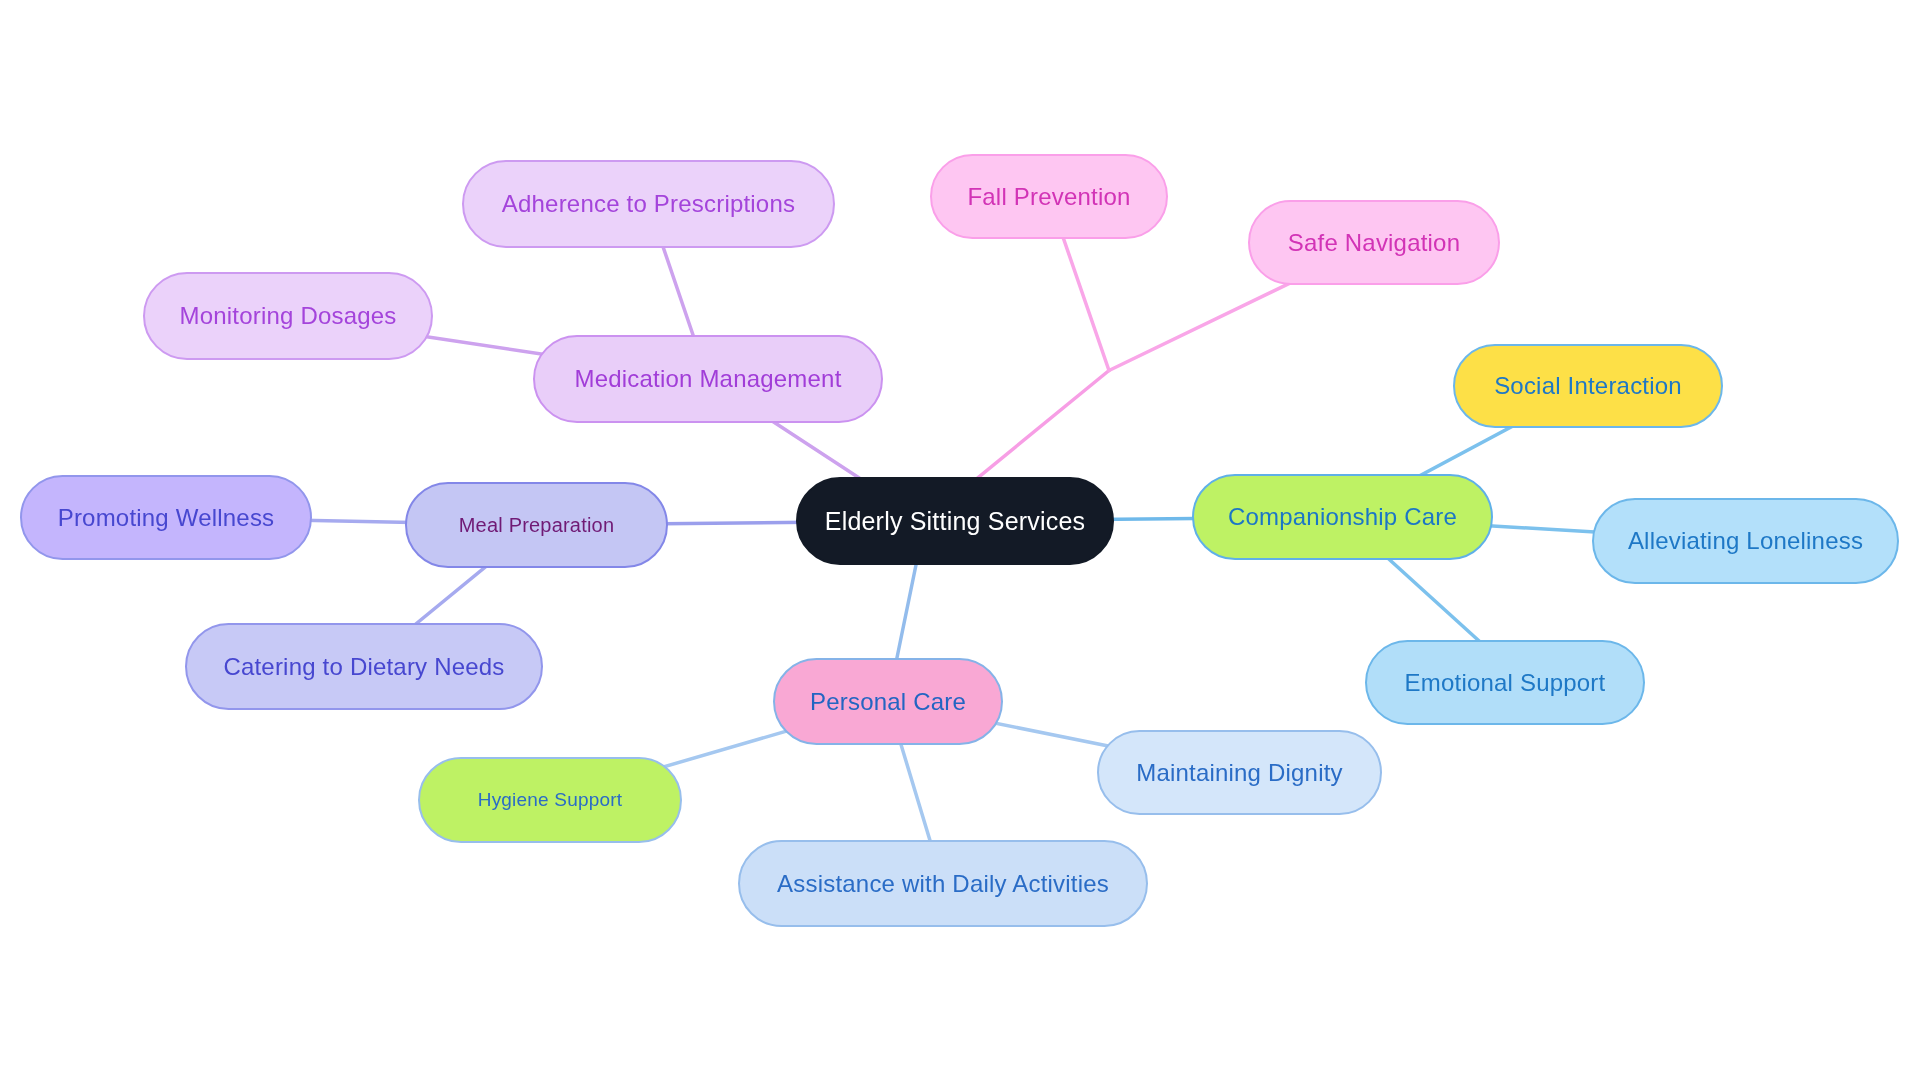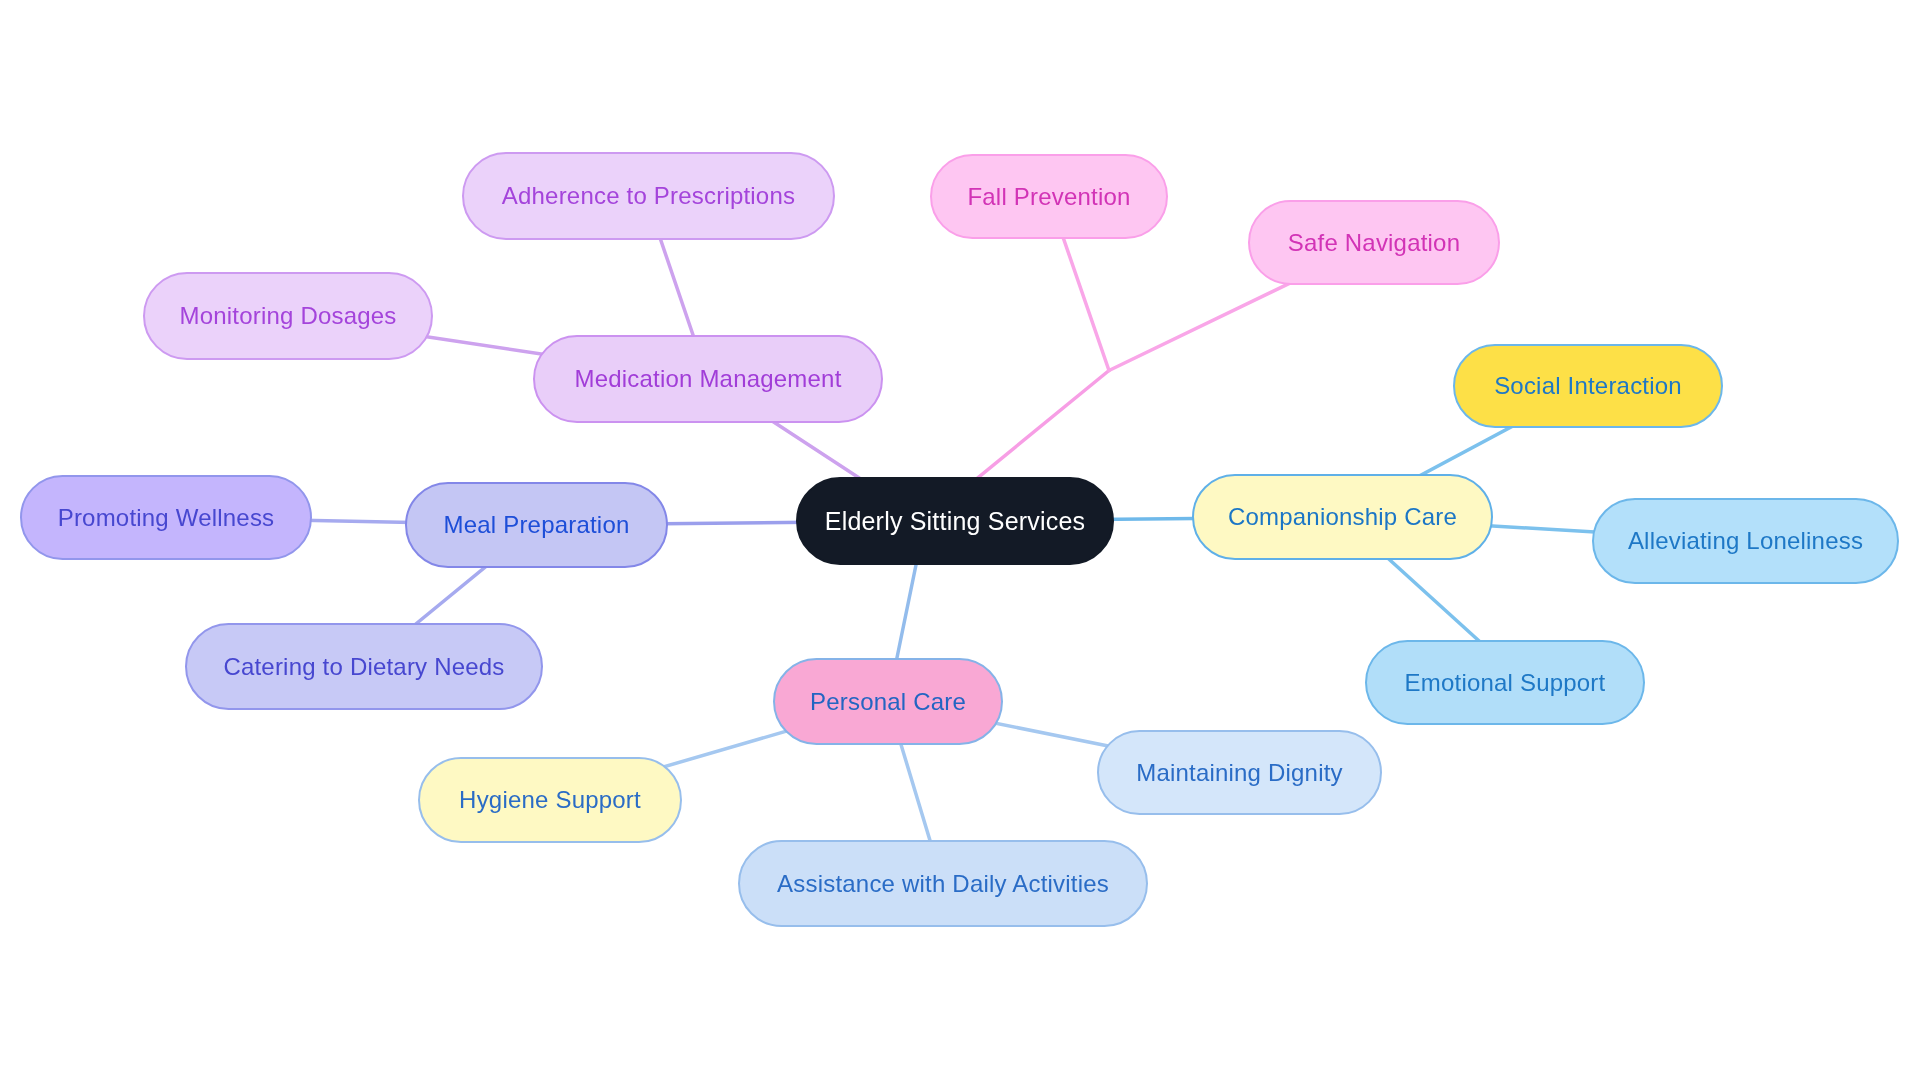--- a/index.html
+++ b/index.html
@@ -68,57 +68,57 @@
       <line x1="888" y1="701.5" x2="1239.5" y2="772.5" stroke="#A5C8F0" stroke-width="3.5" stroke-linecap="round"></line>
       <line x1="888" y1="701.5" x2="943" y2="883.5" stroke="#A5C8F0" stroke-width="3.5" stroke-linecap="round"></line>
     </svg>
   <div id="node-layer">
       <div class="node" style="left: 796px; top: 477px; width: 318px; height: 88px; background: rgb(19, 26, 38); border-color: rgb(19, 26, 38); color: rgb(255, 255, 255); font-size: 25px; border-radius: 44px;">
         <span>Elderly Sitting Services</span>
       </div>
       <div class="node" style="left: 533px; top: 335px; width: 350px; height: 88px; background: rgb(233, 206, 249); border-color: rgb(203, 146, 240); color: rgb(161, 61, 216); font-size: 24px; border-radius: 44px;">
         <span>Medication Management</span>
       </div>
-      <div class="node" style="left: 462px; top: 152px; width: 373px; height: 88px; background: rgb(235, 210, 250); border-color: rgb(205, 154, 241); color: rgb(164, 68, 219); font-size: 24px; border-radius: 44px;">
+      <div class="node" style="left: 462px; top: 160px; width: 373px; height: 88px; background: rgb(235, 210, 250); border-color: rgb(205, 154, 241); color: rgb(164, 68, 219); font-size: 24px; border-radius: 44px;">
         <span>Adherence to Prescriptions</span>
       </div>
       <div class="node" style="left: 143px; top: 272px; width: 290px; height: 88px; background: rgb(235, 210, 250); border-color: rgb(205, 154, 241); color: rgb(164, 68, 219); font-size: 24px; border-radius: 44px;">
         <span>Monitoring Dosages</span>
       </div>
       <div class="node" style="left: 930px; top: 154px; width: 238px; height: 85px; background: rgb(254, 198, 242); border-color: rgb(250, 159, 233); color: rgb(210, 51, 182); font-size: 24px; border-radius: 42.5px;">
         <span>Fall Prevention</span>
       </div>
       <div class="node" style="left: 1248px; top: 200px; width: 252px; height: 85px; background: rgb(254, 198, 242); border-color: rgb(250, 159, 233); color: rgb(210, 51, 182); font-size: 24px; border-radius: 42.5px;">
         <span>Safe Navigation</span>
       </div>
-      <div class="node" style="left: 1192px; top: 474px; width: 301px; height: 86px; background: #fef9c3; border-color: rgb(95, 176, 232); color: rgb(27, 118, 198); font-size: 24px; border-radius: 43px;">
+      <div class="node" style="left: 1192px; top: 474px; width: 301px; height: 86px; background: #bef264; border-color: rgb(95, 176, 232); color: rgb(27, 118, 198); font-size: 24px; border-radius: 43px;">
         <span>Companionship Care</span>
       </div>
       <div class="node" style="left: 1453px; top: 344px; width: 270px; height: 84px; background: #fde047; border-color: rgb(108, 183, 234); color: rgb(30, 120, 198); font-size: 24px; border-radius: 42px;">
         <span>Social Interaction</span>
       </div>
       <div class="node" style="left: 1592px; top: 498px; width: 307px; height: 86px; background: rgb(179, 224, 250); border-color: rgb(108, 183, 234); color: rgb(30, 120, 198); font-size: 24px; border-radius: 43px;">
         <span>Alleviating Loneliness</span>
       </div>
       <div class="node" style="left: 1365px; top: 640px; width: 280px; height: 85px; background: rgb(177, 222, 249); border-color: rgb(108, 183, 234); color: rgb(30, 120, 198); font-size: 24px; border-radius: 42.5px;">
         <span>Emotional Support</span>
       </div>
-      <div class="node" style="left: 405px; top: 482px; width: 263px; height: 86px; background: rgb(196, 198, 244); border-color: rgb(131, 135, 232); color: #1d4ed8; font-size: 24px; border-radius: 43px;">
+      <div class="node" style="left: 405px; top: 482px; width: 263px; height: 86px; background: rgb(196, 198, 244); border-color: rgb(131, 135, 232); color: #701a75; font-size: 20px; border-radius: 43px;">
         <span>Meal Preparation</span>
       </div>
       <div class="node" style="left: 20px; top: 475px; width: 292px; height: 85px; background: #c4b5fd; border-color: rgb(146, 150, 236); color: rgb(71, 71, 208); font-size: 24px; border-radius: 42.5px;">
         <span>Promoting Wellness</span>
       </div>
       <div class="node" style="left: 185px; top: 623px; width: 358px; height: 87px; background: rgb(199, 201, 246); border-color: rgb(146, 150, 236); color: rgb(71, 71, 208); font-size: 24px; border-radius: 43.5px;">
         <span>Catering to Dietary Needs</span>
       </div>
       <div class="node" style="left: 773px; top: 658px; width: 230px; height: 87px; background: #f9a8d4; border-color: rgb(133, 179, 232); color: rgb(35, 101, 194); font-size: 24px; border-radius: 43.5px;">
         <span>Personal Care</span>
       </div>
-      <div class="node" style="left: 418px; top: 757px; width: 264px; height: 86px; background: #fef9c3; border-color: rgb(151, 190, 236); color: rgb(42, 108, 198); font-size: 24px; border-radius: 43px;">
+      <div class="node" style="left: 418px; top: 757px; width: 264px; height: 86px; background: #bef264; border-color: rgb(151, 190, 236); color: rgb(42, 108, 198); font-size: 19px; border-radius: 43px;">
         <span>Hygiene Support</span>
       </div>
       <div class="node" style="left: 1097px; top: 730px; width: 285px; height: 85px; background: rgb(212, 230, 250); border-color: rgb(151, 190, 236); color: rgb(42, 108, 198); font-size: 24px; border-radius: 42.5px;">
         <span>Maintaining Dignity</span>
       </div>
       <div class="node" style="left: 738px; top: 840px; width: 410px; height: 87px; background: rgb(203, 223, 248); border-color: rgb(151, 190, 236); color: rgb(42, 108, 198); font-size: 24px; border-radius: 43.5px;">
         <span>Assistance with Daily Activities</span>
       </div>
     </div>
 </div>

